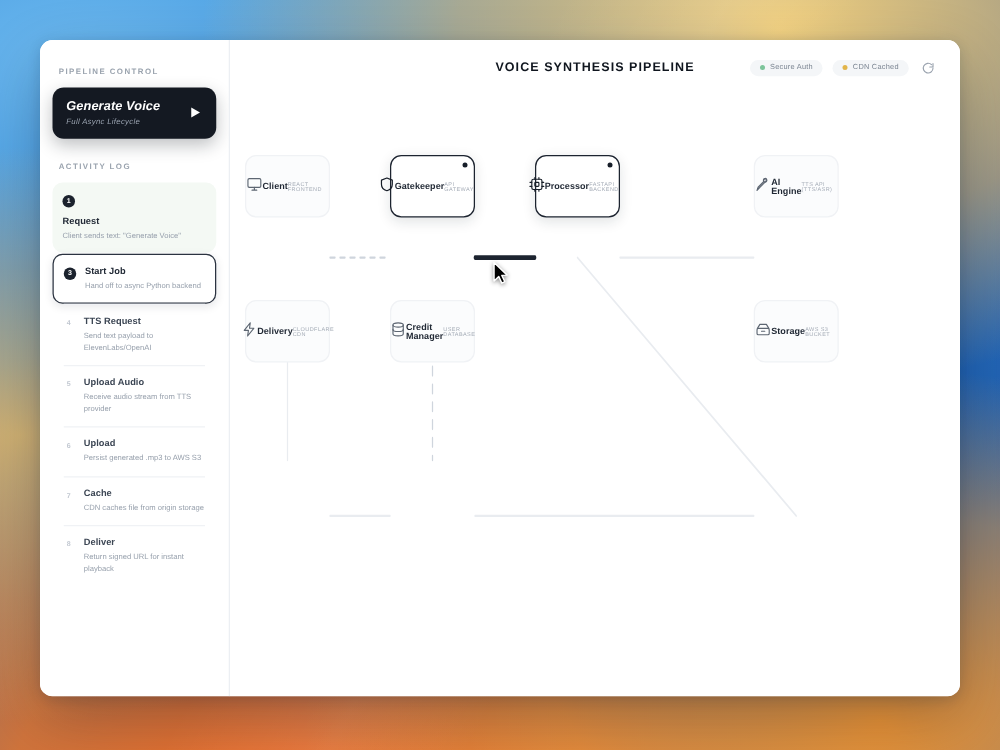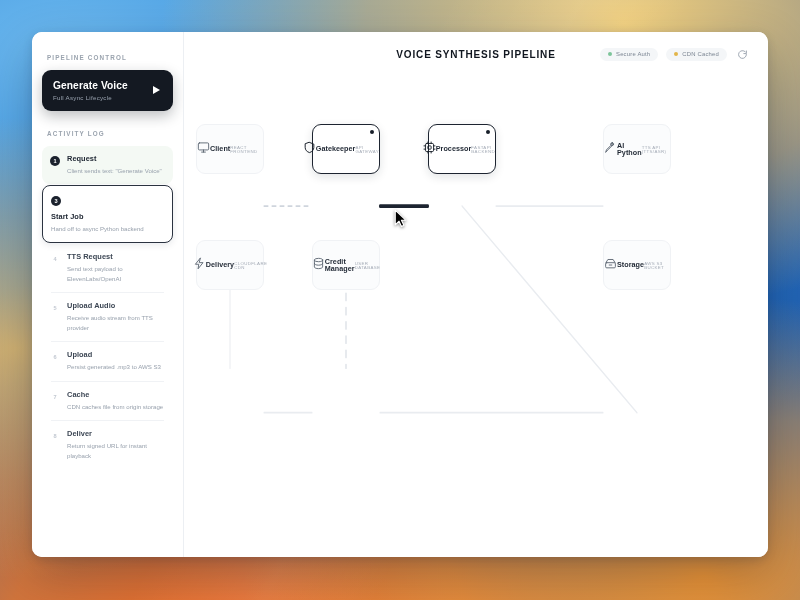--- a/index.html
+++ b/index.html
@@ -79,20 +79,21 @@
   }
   #generate-card {
     background: #141922;
     border-radius: 9px;
     padding: 10px 11px;
     display: flex;
     align-items: center;
     justify-content: space-between;
     box-shadow: 0 5px 14px rgba(18,24,34,.28);
     cursor: pointer;
+    font-style: italic;
   }
   #generate-card .gc-title {
     font-size: 10.2px; font-weight: 700; color: #ffffff; letter-spacing: .1px;
   }
   #generate-card .gc-sub {
     font-size: 6.2px; color: #9ba4b1; margin-top: 2.5px; letter-spacing: .25px;
   }
   .play-tri {
     width: 0; height: 0;
     border-left: 7px solid #ffffff;
@@ -107,26 +108,25 @@
 
   .log-item {
     display: flex;
     gap: 7px;
     padding: 9px 8px 9px 8px;
     border-radius: 8px;
     position: relative;
     align-items: flex-start;
   }
   .log-item + .log-item { margin-top: 1px; }
-  .log-item.done { background: #f4f9f4; }
+  .log-item.done { background: #f4f9f4; flex-direction: column; }
   .log-item.active {
     background: #ffffff;
     border: 1.1px solid #2b3340;
     box-shadow: 0 2px 7px rgba(20,30,45,.10);
-    flex-direction: column;
   }
   .log-item.pending { background: transparent; }
   .log-item.pending + .log-item.pending::before,
   .log-item.active + .log-item.pending::before {
     content: "";
     position: absolute;
     left: 9px; right: 9px; top: -1px;
     border-top: 1px solid #f0f2f5;
   }
 
@@ -412,21 +412,21 @@
               <div class="node-title">Processor</div>
               <div class="node-sub">FASTAPI BACKEND</div>
             </div>
             <div class="node" style="left: 419px; top: 48px;">
               <div class="node-icon">
                 <svg width="13" height="13" viewBox="0 0 24 24" fill="none" stroke="currentColor" stroke-width="1.7" stroke-linecap="round" stroke-linejoin="round">
                   <path d="M15.6 3.2a3.4 3.4 0 0 1 0 4.8L7.2 16.4 3 21l1.6-4.8 8.4-8.4a3.4 3.4 0 0 1 2.6-4.6Z"></path>
                   <circle cx="15" cy="6" r="2.6"></circle>
                 </svg>
               </div>
-              <div class="node-title">AI Python</div>
+              <div class="node-title">AI Engine</div>
               <div class="node-sub">TTS API (TTS/ASR)</div>
             </div>
             <div class="node" style="left: 12px; top: 164px;">
               <div class="node-icon">
                 <svg width="13" height="13" viewBox="0 0 24 24" fill="none" stroke="currentColor" stroke-width="1.7" stroke-linecap="round" stroke-linejoin="round">
                   <path d="M13.3 2.2 4.4 13.4h6.2l-1.2 8.4 9.1-11.4h-6.3Z"></path>
                 </svg>
               </div>
               <div class="node-title">Delivery</div>
               <div class="node-sub">CLOUDFLARE CDN</div>

